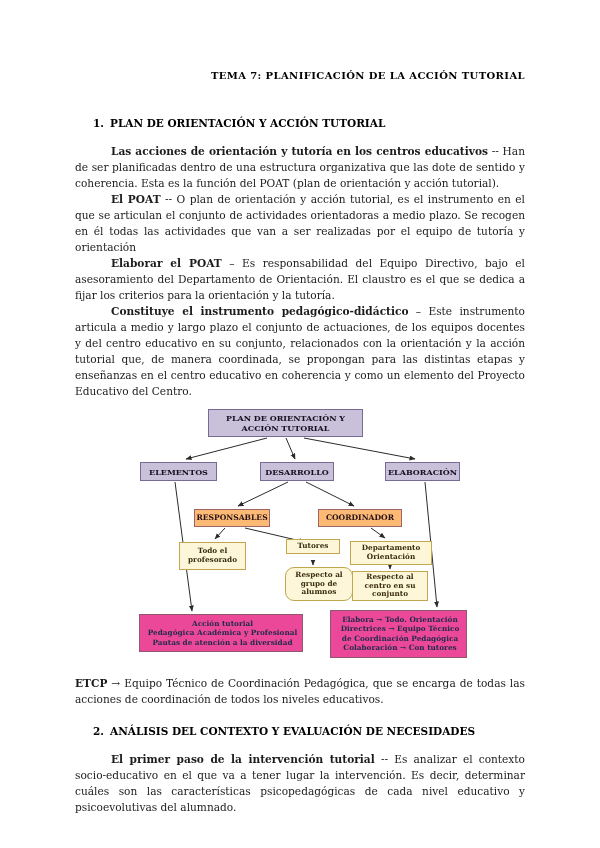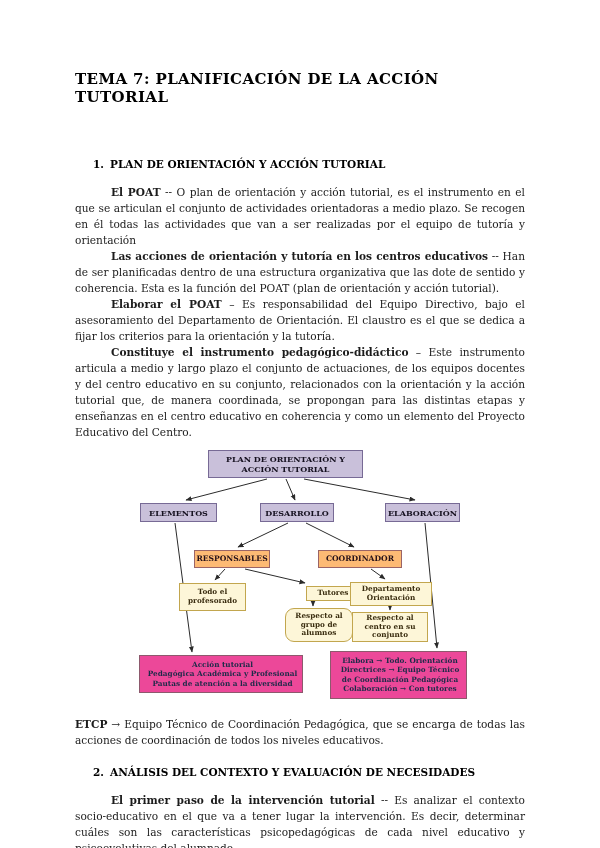--- a/index.html
+++ b/index.html
@@ -10,26 +10,26 @@
     -webkit-font-smoothing: antialiased;
   }
   .page {
     width: 600px; height: 848px;
     padding: 70px 75px 0 75px;
     overflow: hidden;
     background: #ffffff;
     position: relative;
   }
   .doc-title {
-    font-size: 15px;
+    font-size: 10px;
     font-weight: bold;
-    text-align: left;
+    text-align: right;
     letter-spacing: 0.4px;
     color: #000;
-    margin-bottom: 52px;
+    margin-bottom: 36px;
   }
   .heading {
     font-size: 10.5px;
     font-weight: bold;
     margin: 0 0 14px 18px;
     color: #000;
   }
   .heading .num { display: inline-block; min-width: 17px; }
   .heading.second { margin-top: 18px; }
   p.body-par {
@@ -64,39 +64,39 @@
     padding: 4px 4px 2px 7px;
   }
   .detail div { white-space: nowrap; }
   .root-box { left: 133px; top: 2px; width: 155px; height: 28px; }
   .b-elementos   { left: 65px;  top: 55px; width: 77px; height: 19px; }
   .b-desarrollo  { left: 185px; top: 55px; width: 74px; height: 19px; }
   .b-elaboracion { left: 310px; top: 55px; width: 75px; height: 19px; }
   .b-responsables{ left: 119px; top: 102px; width: 76px; height: 18px; }
   .b-coordinador { left: 243px; top: 102px; width: 84px; height: 18px; }
   .b-todo   { left: 104px; top: 135px; width: 67px; height: 28px; }
-  .b-tutores{ left: 211px; top: 138px; width: 54px; height: 15px; margin-left: 20px; }
+  .b-tutores{ left: 211px; top: 132px; width: 54px; height: 15px; }
   .b-grupo  { left: 210px; top: 160px; width: 68px; height: 34px; border-radius: 9px; }
   .b-dpto   { left: 275px; top: 134px; width: 82px; height: 24px; }
   .b-centro { left: 277px; top: 164px; width: 76px; height: 30px; }
   .b-detleft  { left: 64px;  top: 207px; width: 164px; height: 38px; }
   .b-detright { left: 255px; top: 203px; width: 137px; height: 48px; }
 </style>
 </head>
 <body>
 
 <div class="page">
 
   <h1 class="doc-title">TEMA 7: PLANIFICACIÓN DE LA ACCIÓN TUTORIAL</h1>
 
   <h2 class="heading"><span class="num">1.</span><span>PLAN DE ORIENTACIÓN Y ACCIÓN TUTORIAL</span></h2>
 
+  <p class="body-par"><b>Las acciones de orientación y tutoría en los centros educativos</b><span> -- Han de ser planificadas dentro de una estructura organizativa que las dote de sentido y coherencia. Esta es la función del POAT (plan de orientación y acción tutorial).</span></p>
+
   <p class="body-par"><b>El POAT</b><span> -- O plan de orientación y acción tutorial, es el instrumento en el que se articulan el conjunto de actividades orientadoras a medio plazo. Se recogen en él todas las actividades que van a ser realizadas por el equipo de tutoría y orientación</span></p>
-
-  <p class="body-par"><b>Las acciones de orientación y tutoría en los centros educativos</b><span> -- Han de ser planificadas dentro de una estructura organizativa que las dote de sentido y coherencia. Esta es la función del POAT (plan de orientación y acción tutorial).</span></p>
 
   <p class="body-par"><b>Elaborar el POAT</b><span> – Es responsabilidad del Equipo Directivo, bajo el asesoramiento del Departamento de Orientación. El claustro es el que se dedica a fijar los criterios para la orientación y la tutoría.</span></p>
 
   <p class="body-par"><b>Constituye el instrumento pedagógico-didáctico</b><span> – Este instrumento articula a medio y largo plazo el conjunto de actuaciones, de los equipos docentes y del centro educativo en su conjunto, relacionados con la orientación y la acción tutorial que, de manera coordinada, se propongan para las distintas etapas y enseñanzas en el centro educativo en coherencia y como un elemento del Proyecto Educativo del Centro.</span></p>
 
   <div class="diagram">
     <svg class="arrows" width="450" height="258" viewBox="0 0 450 258">
       <defs>
         <marker id="ah" markerWidth="8" markerHeight="8" refX="5.5" refY="2.5" orient="auto" markerUnits="userSpaceOnUse">
           <path d="M0,0 L6,2.5 L0,5 Z" fill="#2b2b2b"></path>

